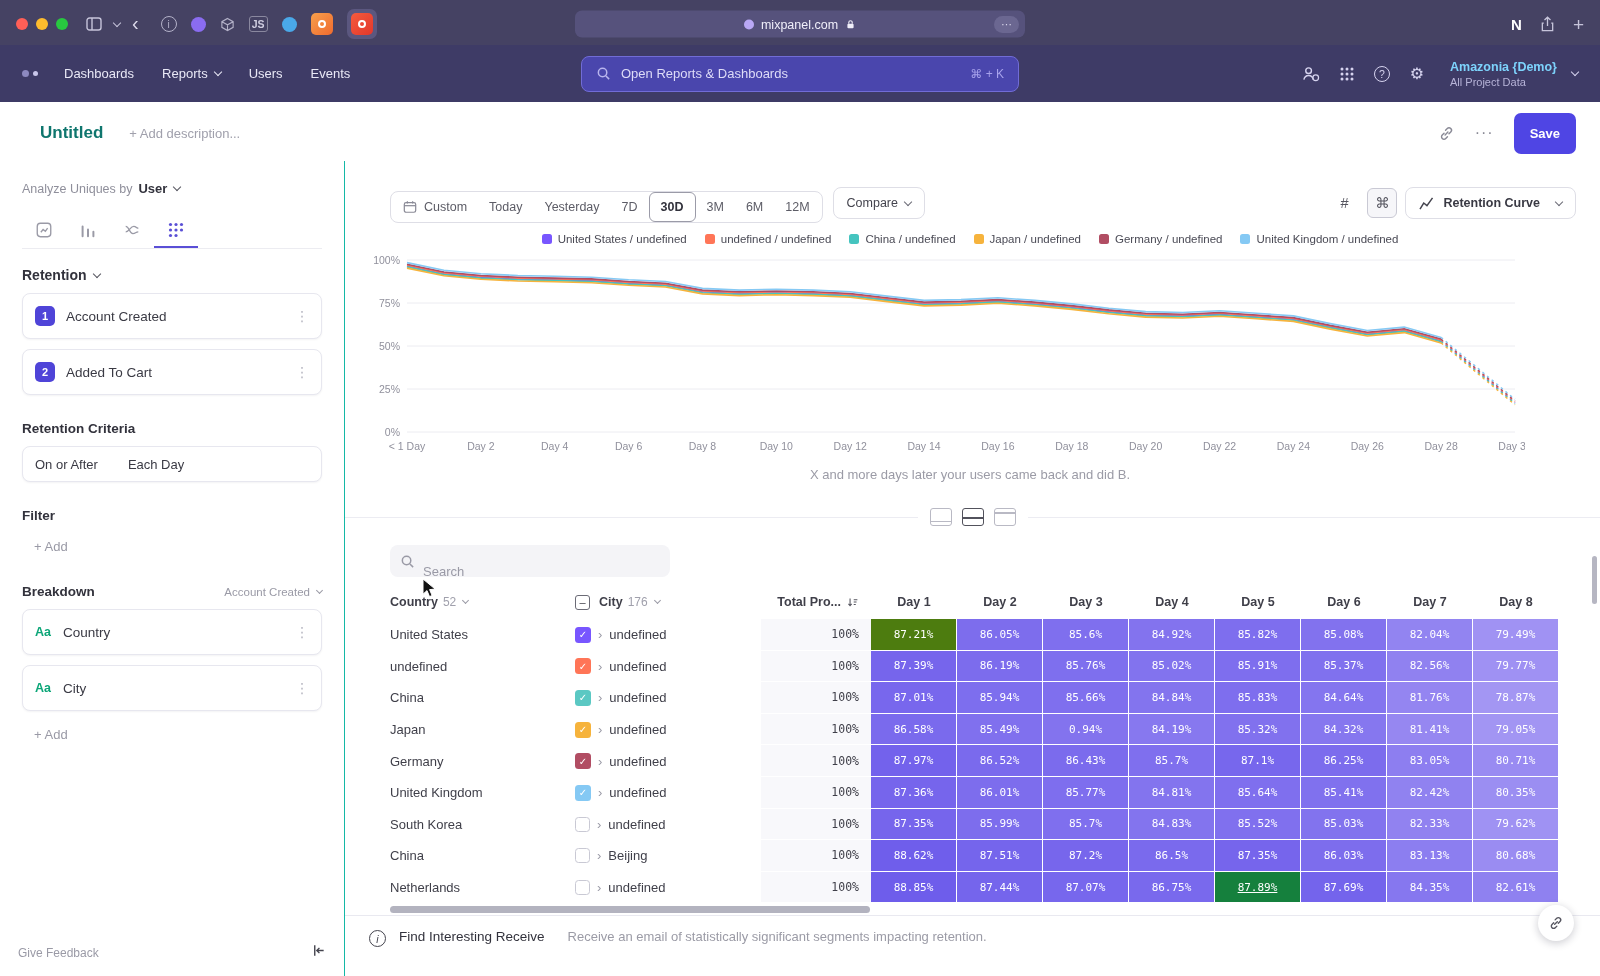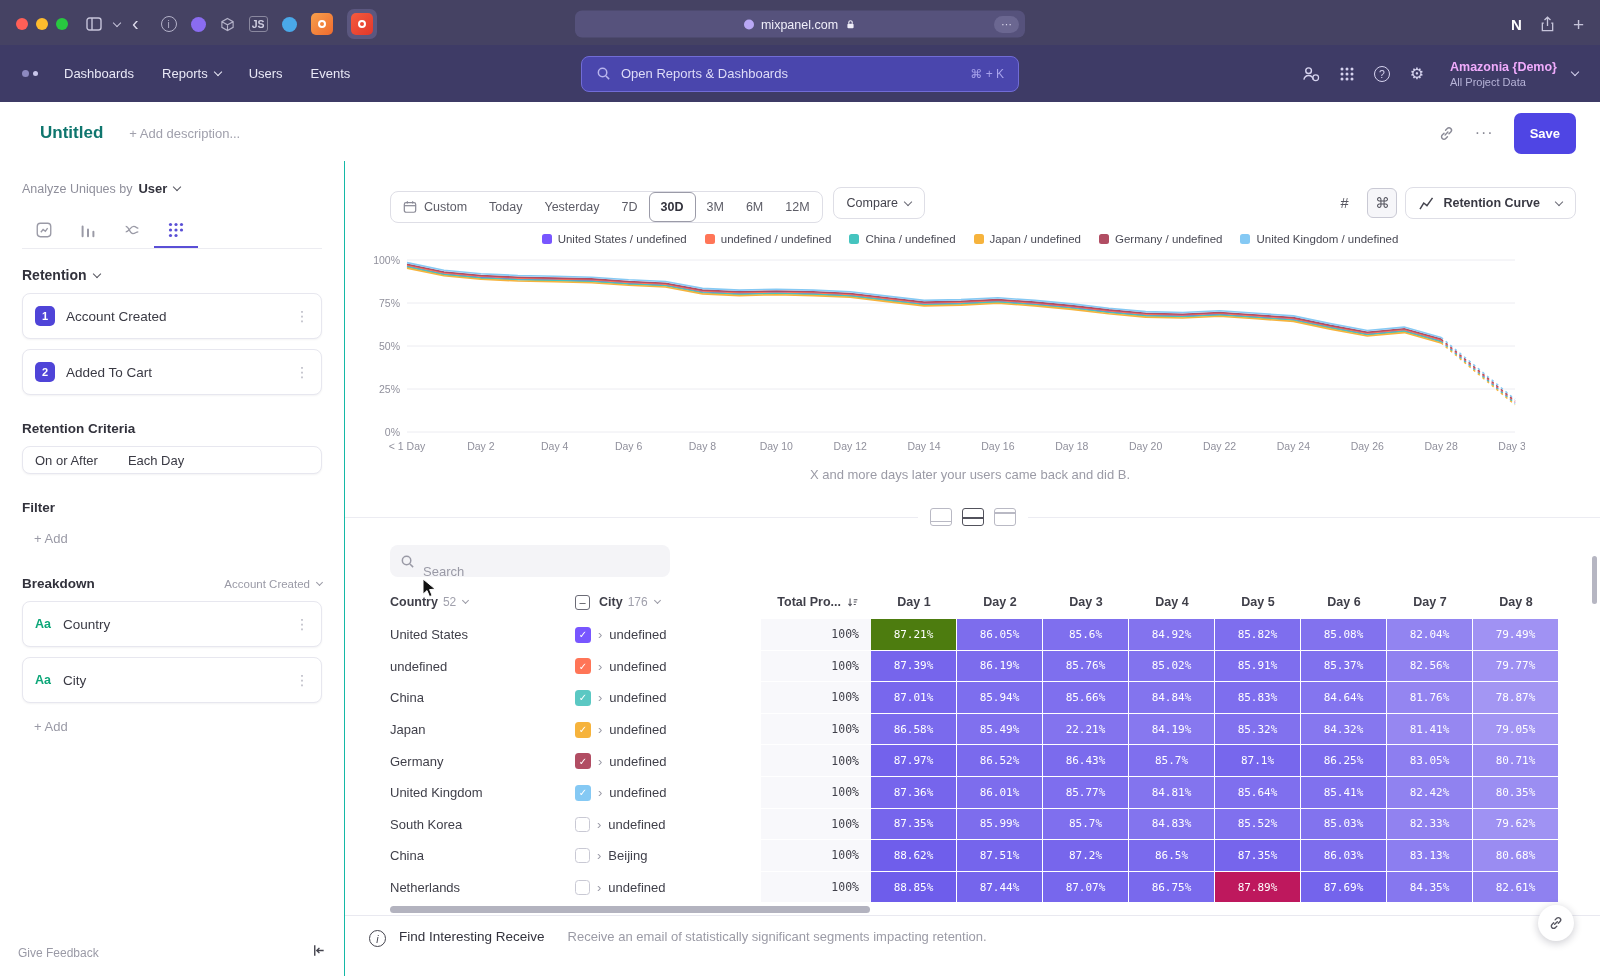--- a/index.html
+++ b/index.html
@@ -39,21 +39,21 @@
   .nav-items { display:flex; align-items:center; gap:28px; }
   .nav-item { color:#e9e8f6; font-size:13px; display:flex; align-items:center; }
   .chev { display:inline-block; width:6px; height:6px; border-right:1.5px solid currentColor; border-bottom:1.5px solid currentColor; transform:rotate(45deg); margin-left:7px; margin-bottom:3px; }
   .nav-search { position:absolute; left:50%; top:50%; transform:translate(-50%,-50%); width:438px; height:36px; background:#4a46ad; border:1px solid #716cd6; border-radius:8px; display:flex; align-items:center; padding:0 14px; gap:10px; }
   .nav-search .txt { color:#dedcf8; font-size:13px; }
   .nav-search .kbd { margin-left:auto; color:#a8a3ec; font-size:12px; }
   .nav-right { margin-left:auto; display:flex; align-items:center; gap:17px; color:#d6d3ef; }
   .nav-icon { width:20px; height:20px; display:flex; align-items:center; justify-content:center; font-size:16px; }
   .q-circle { width:16px; height:16px; border:1.5px solid #d6d3ef; border-radius:50%; font-size:10.5px; display:flex; align-items:center; justify-content:center; }
   .project { display:flex; align-items:center; gap:8px; margin-left:6px; }
-  .project .pname { color:#f0abfc; font-size:12.5px; font-weight:bold; text-align:left; }
+  .project .pname { color:#7dd3fc; font-size:12.5px; font-weight:bold; text-align:left; }
   .project .psub { color:#b7b4d8; font-size:11px; margin-top:2px; }
   .project .chev { color:#d6d3ef; }
 
   
   .page-header { position:absolute; top:105px; left:0; right:0; height:56px; display:flex; align-items:center; padding:0 24px 0 40px; }
   .ph-title { font-size:17px; font-weight:bold; color:#0f766e; }
   .ph-desc { font-size:13px; color:#a0a0ac; margin-left:26px; }
   .ph-right { margin-left:auto; display:flex; align-items:center; gap:20px; }
   .gray-icon { color:#8a8a96; display:flex; align-items:center; }
   .meatballs { font-size:16px; color:#8a8a96; letter-spacing:1px; }
@@ -67,21 +67,21 @@
   .sb-tabs { display:flex; margin-top:16px; border-bottom:1px solid #ececf1; }
   .sb-tab { width:44px; height:36px; display:flex; align-items:center; justify-content:center; color:#9a9aa6; }
   .sb-tab.active { color:#5a4fd6; box-shadow:inset 0 -2px 0 #5a4fd6; }
   .sb-section { display:flex; align-items:center; margin-top:18px; font-size:14px; font-weight:bold; color:#32323c; }
   .sb-section .chev { color:#55555f; }
   .card { border:1px solid #e7e7ef; border-radius:8px; box-shadow:0 1px 2px rgba(20,20,40,.05); background:#fff; display:flex; align-items:center; padding:0 12px; margin-top:10px; height:46px; }
   .step-badge { width:20px; height:20px; border-radius:5px; background:#4f44d8; color:#fff; font-size:11px; font-weight:bold; display:flex; align-items:center; justify-content:center; }
   .card .lbl { font-size:13.5px; color:#3a3a44; margin-left:11px; }
   .kebab { margin-left:auto; color:#b5b5c0; font-size:14px; }
   .sb-h4 { font-size:13.5px; font-weight:bold; color:#32323c; margin-top:26px; }
-  .criteria-card { height:28px; gap:0; }
+  .criteria-card { height:36px; gap:0; }
   .criteria-card .c1 { font-size:13px; color:#3a3a44; }
   .criteria-card .c2 { font-size:13px; color:#3a3a44; margin-left:30px; }
   .add-link { margin:16px 0 0 12px; color:#9a9aa6; font-size:13px; }
   .bd-head { display:flex; align-items:baseline; margin-top:30px; }
   .bd-val { margin-left:auto; font-size:11.5px; color:#9a9aa6; display:flex; align-items:center; }
   .bd-val .chev { width:5px; height:5px; }
   .aa { color:#0ca678; font-weight:bold; font-size:12.5px; }
   .card .lbl2 { font-size:13.5px; color:#3a3a44; margin-left:12px; }
   .sb-bottom { position:absolute; bottom:14px; left:18px; right:18px; display:flex; align-items:center; }
   .feedback { color:#9a9aa6; font-size:12px; }
@@ -611,21 +611,21 @@
           <div class="cell col-country">Japan</div>
           <div class="cell col-city">
             <span class="rcheck on" style="background: rgb(246, 179, 60);">✓</span>
             <span class="rchev">›</span>
             <span class="rcity">undefined</span>
           </div>
           <div class="cell col-total">100%</div>
           <div class="row-days">
             <div class="dcell" style="background: rgb(122, 106, 237);">86.58%</div>
             <div class="dcell" style="background: rgb(128, 112, 238);">85.49%</div>
-            <div class="dcell" style="background: rgb(131, 115, 238);">22.21%</div>
+            <div class="dcell" style="background: rgb(131, 115, 238);">0.94%</div>
             <div class="dcell" style="background: rgb(135, 120, 239);">84.19%</div>
             <div class="dcell" style="background: rgb(129, 113, 238);">85.32%</div>
             <div class="dcell" style="background: rgb(134, 119, 239);">84.32%</div>
             <div class="dcell" style="background: rgb(150, 135, 241);">81.41%</div>
             <div class="dcell" style="background: rgb(162, 149, 243);">79.05%</div>
           </div>
         </div>
         <div class="t-row">
           <div class="cell col-country">Germany</div>
           <div class="cell col-city">
@@ -708,21 +708,21 @@
             <span class="rcheck"></span>
             <span class="rchev">›</span>
             <span class="rcity">undefined</span>
           </div>
           <div class="cell col-total">100%</div>
           <div class="row-days">
             <div class="dcell" style="background: rgb(110, 93, 235);">88.85%</div>
             <div class="dcell" style="background: rgb(117, 101, 236);">87.44%</div>
             <div class="dcell" style="background: rgb(119, 103, 237);">87.07%</div>
             <div class="dcell" style="background: rgb(121, 105, 237);">86.75%</div>
-            <div class="dcell" style="background: #be185d;">87.89%</div>
+            <div class="dcell" style="background: #15803d; text-decoration: underline;">87.89%</div>
             <div class="dcell" style="background: rgb(116, 100, 236);">87.69%</div>
             <div class="dcell" style="background: rgb(134, 119, 239);">84.35%</div>
             <div class="dcell" style="background: rgb(143, 129, 240);">82.61%</div>
           </div>
         </div>
       </div>
 
     <div class="h-scroll"></div>
 
     <div class="seg-footer">

